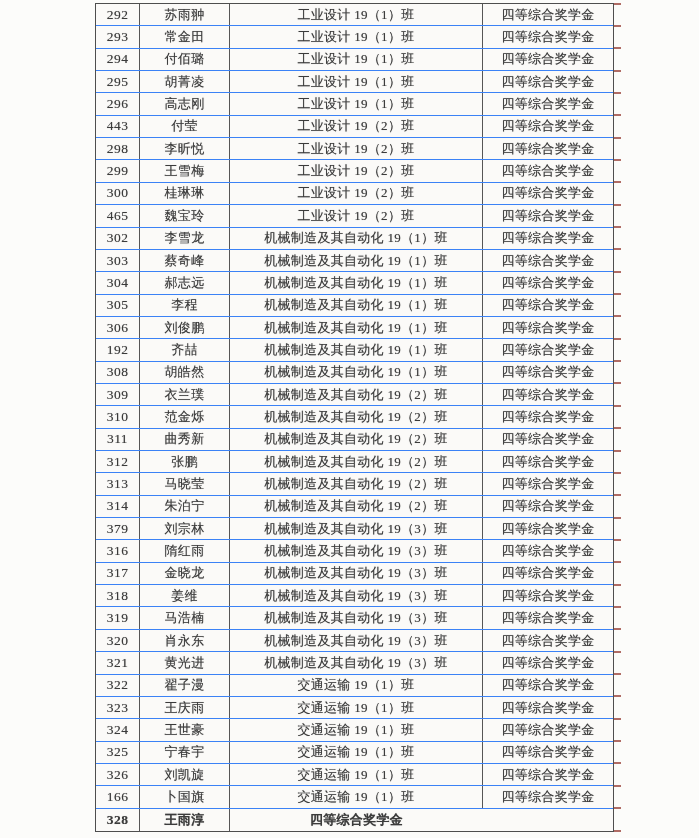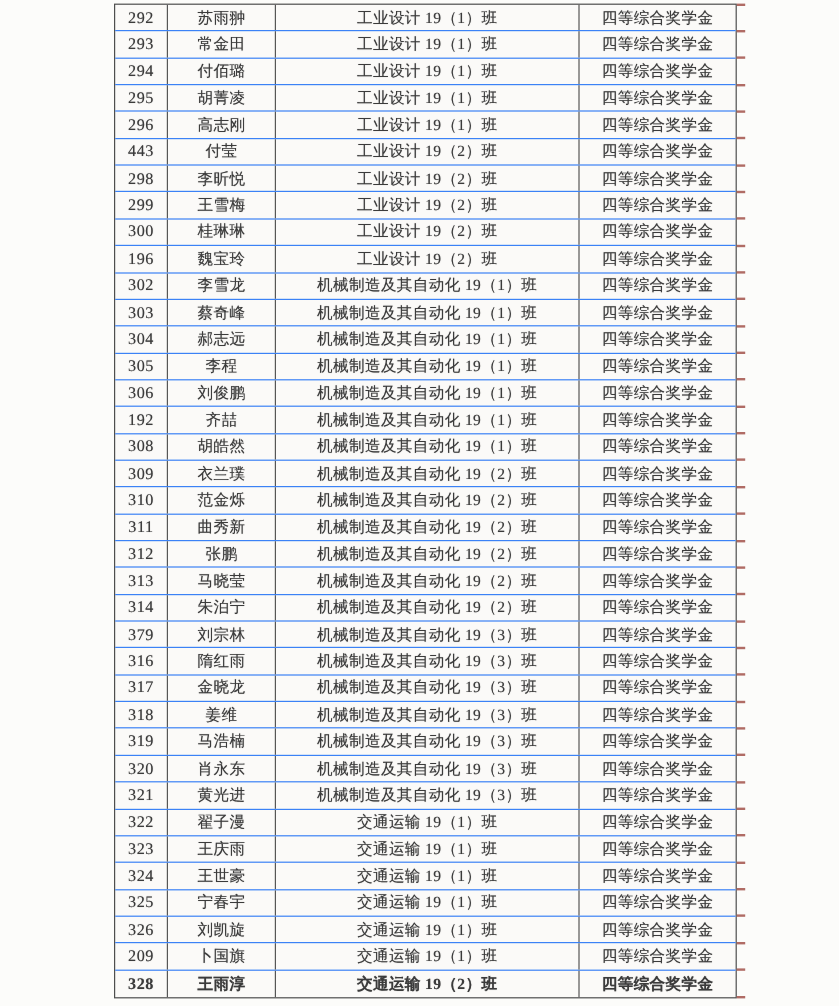--- a/index.html
+++ b/index.html
@@ -146,21 +146,21 @@
         <span class="stub"></span>
       </div>
       <div class="row">
         <div class="cell no">300</div>
         <div class="cell name">桂琳琳</div>
         <div class="cell class">工业设计 19（2）班</div>
         <div class="cell award">四等综合奖学金</div>
         <span class="stub"></span>
       </div>
       <div class="row">
-        <div class="cell no">196</div>
+        <div class="cell no">465</div>
         <div class="cell name">魏宝玲</div>
         <div class="cell class">工业设计 19（2）班</div>
         <div class="cell award">四等综合奖学金</div>
         <span class="stub"></span>
       </div>
       <div class="row">
         <div class="cell no">302</div>
         <div class="cell name">李雪龙</div>
         <div class="cell class">机械制造及其自动化 19（1）班</div>
         <div class="cell award">四等综合奖学金</div>
@@ -328,27 +328,26 @@
         <span class="stub"></span>
       </div>
       <div class="row">
         <div class="cell no">326</div>
         <div class="cell name">刘凯旋</div>
         <div class="cell class">交通运输 19（1）班</div>
         <div class="cell award">四等综合奖学金</div>
         <span class="stub"></span>
       </div>
       <div class="row">
-        <div class="cell no">209</div>
+        <div class="cell no">166</div>
         <div class="cell name">卜国旗</div>
         <div class="cell class">交通运输 19（1）班</div>
         <div class="cell award">四等综合奖学金</div>
         <span class="stub"></span>
       </div>
       <div class="row">
         <div class="cell no">328</div>
         <div class="cell name">王雨淳</div>
-        <div class="cell class">交通运输 19（2）班</div>
         <div class="cell award">四等综合奖学金</div>
         <span class="stub"></span>
       </div>
     </div>
 </div>
 
 </body></html>

